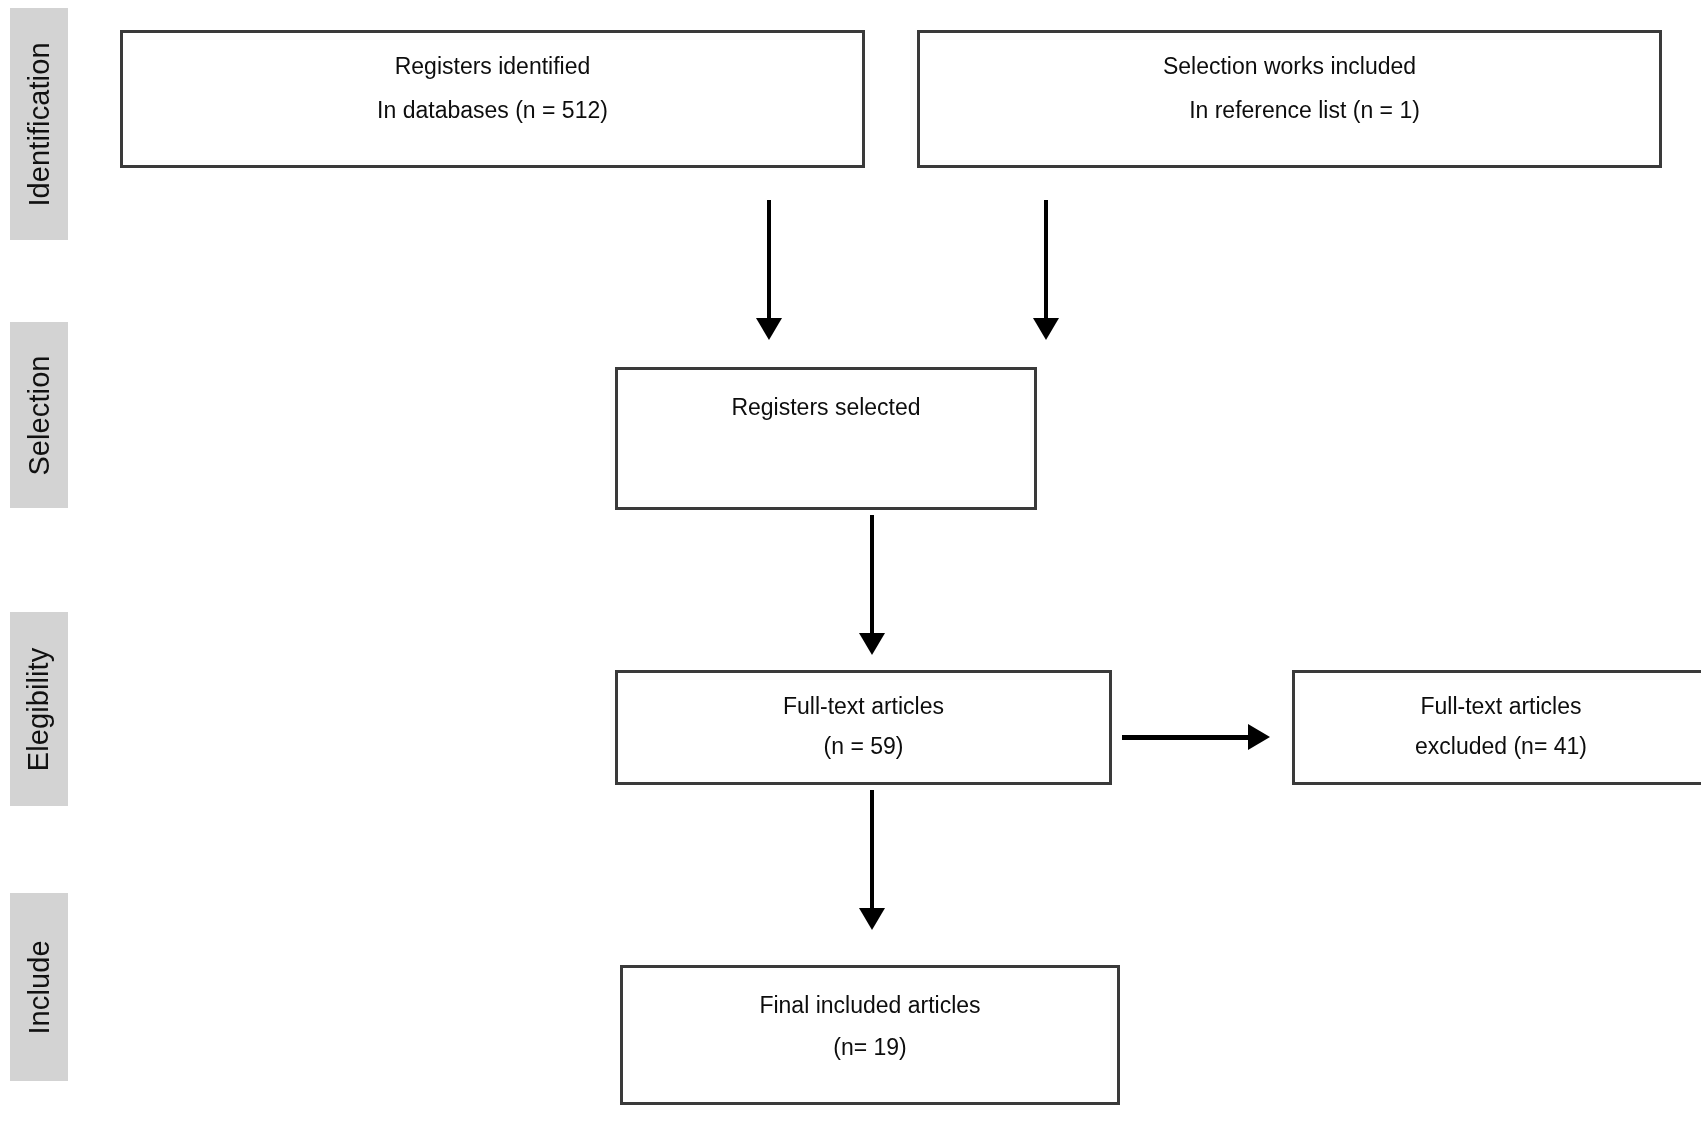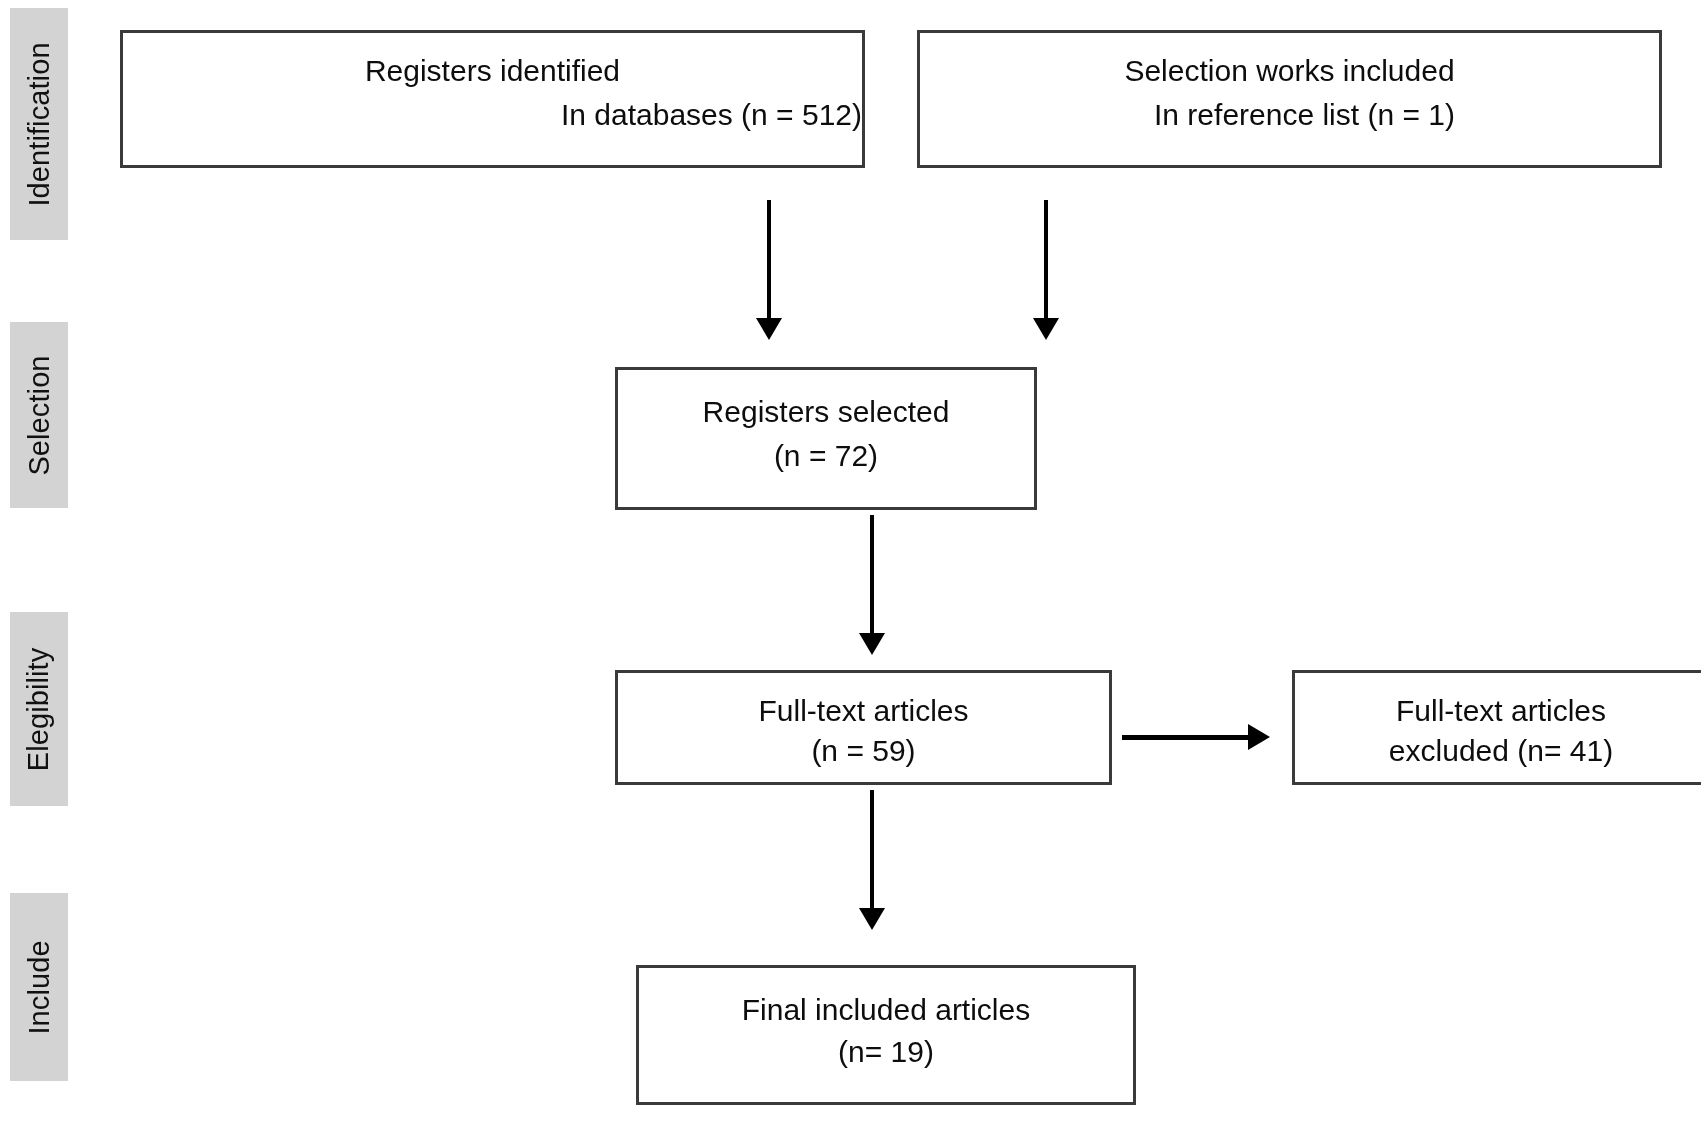--- a/index.html
+++ b/index.html
@@ -43,21 +43,21 @@
     position: absolute;
     background: #ffffff;
     border: 3px solid #3a3a3a;
     box-sizing: border-box;
   }
   .flow-box-text {
     position: absolute;
     left: 0;
     right: 0;
     text-align: center;
-    font-size: 30px;
+    font-size: 23px;
     line-height: 1.32;
     color: #0d0d0d;
     font-weight: 400;
   }
   .box-top    { top: 18px; }
 
   
   .arrow-v {
     position: absolute;
     width: 0;
@@ -119,41 +119,40 @@
   <div class="stage-band" style="left:10px; top:612px; width:58px; height:194px;">
     <span class="stage-band-text">Elegibility</span>
   </div>
 
   <div class="stage-band" style="left:10px; top:893px; width:58px; height:188px;">
     <span class="stage-band-text">Include</span>
   </div>
 
   <div class="flow-box" style="left:120px; top:30px; width:745px; height:138px;">
     <div class="flow-box-text box-top">Registers identified</div>
-    <div class="flow-box-text" style="top:62px;text-align:right;">In databases  (n = 512)</div>
+    <div class="flow-box-text" style="top:62px;">In databases  (n = 512)</div>
   </div>
 
   <div class="flow-box" style="left:917px; top:30px; width:745px; height:138px;">
     <div class="flow-box-text box-top">Selection works included</div>
     <div class="flow-box-text" style="top:62px;margin-left:30px;">In reference list  (n = 1)</div>
   </div>
 
   <div class="arrow-v" style="left:769px; top:200px; height:140px;">
     <div class="shaft" style="height:118px;"></div>
     <div class="head" style="top:118px;"></div>
   </div>
 
   <div class="arrow-v" style="left:1046px; top:200px; height:140px;">
     <div class="shaft" style="height:118px;"></div>
     <div class="head" style="top:118px;"></div>
   </div>
 
   <div class="flow-box" style="left:615px; top:367px; width:422px; height:143px;">
     <div class="flow-box-text" style="top:22px;">Registers selected</div>
-    <div class="flow-box-text" style="top:66px;">(n = 72)</div>
   </div>
 
   <div class="arrow-v" style="left:872px; top:515px; height:140px;">
     <div class="shaft" style="height:118px;"></div>
     <div class="head" style="top:118px;"></div>
   </div>
 
   <div class="flow-box" style="left:615px; top:670px; width:497px; height:115px;">
     <div class="flow-box-text" style="top:18px;">Full-text articles</div>
     <div class="flow-box-text" style="top:58px;">(n = 59)</div>
@@ -167,18 +166,18 @@
   <div class="flow-box" style="left:1292px; top:670px; width:418px; height:115px;">
     <div class="flow-box-text" style="top:18px;">Full-text articles</div>
     <div class="flow-box-text" style="top:58px;">excluded  (n= 41)</div>
   </div>
 
   <div class="arrow-v" style="left:872px; top:790px; height:140px;">
     <div class="shaft" style="height:118px;"></div>
     <div class="head" style="top:118px;"></div>
   </div>
 
-  <div class="flow-box" style="left:620px; top:965px; width:500px; height:140px;margin-left:16px;">
+  <div class="flow-box" style="left:620px; top:965px; width:500px; height:140px;">
     <div class="flow-box-text" style="top:22px;">Final included articles</div>
     <div class="flow-box-text" style="top:64px;">(n= 19)</div>
   </div>
 
 </div>
 
 </body></html>

